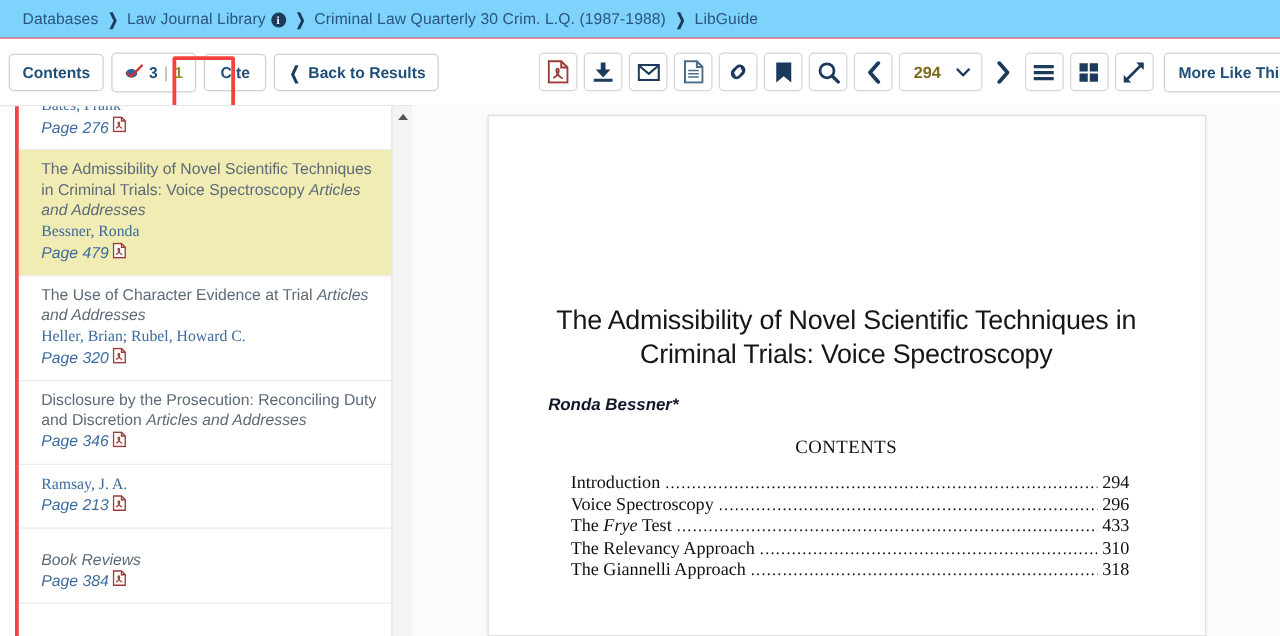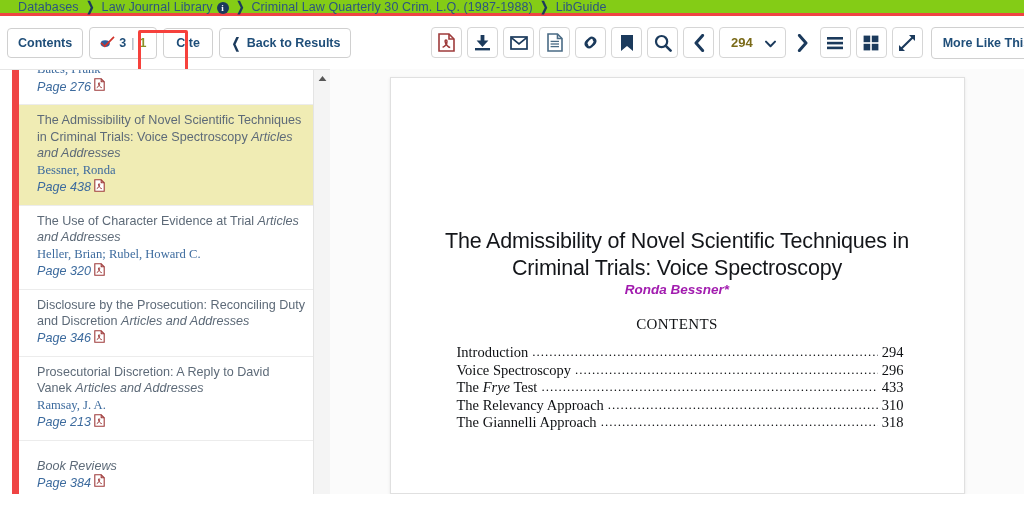--- a/index.html
+++ b/index.html
@@ -6,26 +6,26 @@
   html, body {
     margin: 0; padding: 0;
     width: 1024px; height: 509px;
     background: #ffffff;
     font-family: "Liberation Sans", sans-serif;
     overflow: hidden;
   }
 
   
   #breadcrumb {
-    height: 16px;
+    height: 31px;
     display: flex;
     align-items: center;
     padding-left: 18px;
-    border-bottom: 3px solid #ef4444;
-    background: #84cc16;
+    border-bottom: 1px solid #ef4444;
+    background: #7dd3fc;
     white-space: nowrap;
   }
   .crumb {
     font-size: 12.5px;
     color: #2b5580;
     letter-spacing: .1px;
   }
   .crumb.link { cursor: pointer; }
   .crumb-sep {
     font-size: 13px;
@@ -157,21 +157,21 @@
     position: relative;
     background: #fff;
     border-top: 1px solid #e6e6e6;
   }
   #toc-list {
     position: absolute;
     left: 12px; top: 0;
     width: 305px;
     height: 100%;
     overflow: hidden;
-    border-left: 7px solid #ef4444;
+    border-left: 3px solid #ef4444;
     border-right: 1px solid #e8e8e8;
     background: #fff;
   }
   #toc-inner { margin-top: -16px; }
   .toc-item {
     padding: 7px 10px 8px 18px;
     border-bottom: 1px solid #ececec;
     cursor: pointer;
   }
   .toc-item.active { background: #f0ecb4; }
@@ -240,26 +240,26 @@
     margin-top: 150px;
     text-align: center;
     font-family: "Liberation Sans", sans-serif;
     font-size: 21.5px;
     font-weight: normal;
     color: #14161a;
     line-height: 27px;
     letter-spacing: -.2px;
   }
   #doc-author {
-    text-align: center;
+    margin-top: 19px;
     font-family: "Liberation Sans", sans-serif;
     font-style: italic;
     font-weight: bold;
     font-size: 13.5px;
-    color: #a21caf;
+    color: #0f172a;
   }
   #contents-head {
     margin-top: 19px;
     text-align: center;
     font-family: "Liberation Serif", serif;
     font-size: 15px;
     color: #101215;
     letter-spacing: .4px;
   }
   #contents-list {
@@ -464,21 +464,21 @@
                   <path d="M0.8 0.8 h6.4 l3 3 v8.4 h-9.4 Z" fill="#fff" stroke="#9e3b3b" stroke-width="1.1"></path>
                   <path d="M7.2 0.8 v3 h3" fill="none" stroke="#9e3b3b" stroke-width="1.1"></path>
                   <path d="M2.8 9.6 c1.9-.9 2.9-2.7 2.9-4 0-.7-.3-1-.7-1s-.6.5-.5 1.3c.3 1.6 2 3.7 3.3 3.8" fill="none" stroke="#9e3b3b" stroke-width="1"></path>
                 </svg></span>
             </div>
           </div>
           <div class="toc-item active">
             <div class="toc-title">The Admissibility of Novel Scientific Techniques in Criminal Trials: Voice Spectroscopy <span class="subj">Articles and Addresses</span></div>
             <div class="toc-author">Bessner, Ronda</div>
             <div class="toc-page">
-              <span>Page 438</span>
+              <span>Page 479</span>
               <span class="mini-pdf"><svg width="11" height="13" viewBox="0 0 11 13">
                   <path d="M0.8 0.8 h6.4 l3 3 v8.4 h-9.4 Z" fill="#fff" stroke="#9e3b3b" stroke-width="1.1"></path>
                   <path d="M7.2 0.8 v3 h3" fill="none" stroke="#9e3b3b" stroke-width="1.1"></path>
                   <path d="M2.8 9.6 c1.9-.9 2.9-2.7 2.9-4 0-.7-.3-1-.7-1s-.6.5-.5 1.3c.3 1.6 2 3.7 3.3 3.8" fill="none" stroke="#9e3b3b" stroke-width="1"></path>
                 </svg></span>
             </div>
           </div>
           <div class="toc-item">
             <div class="toc-title">The Use of Character Evidence at Trial <span class="subj">Articles and Addresses</span></div>
             <div class="toc-author">Heller, Brian; Rubel, Howard C.</div>
@@ -496,21 +496,20 @@
             <div class="toc-page">
               <span>Page 346</span>
               <span class="mini-pdf"><svg width="11" height="13" viewBox="0 0 11 13">
                   <path d="M0.8 0.8 h6.4 l3 3 v8.4 h-9.4 Z" fill="#fff" stroke="#9e3b3b" stroke-width="1.1"></path>
                   <path d="M7.2 0.8 v3 h3" fill="none" stroke="#9e3b3b" stroke-width="1.1"></path>
                   <path d="M2.8 9.6 c1.9-.9 2.9-2.7 2.9-4 0-.7-.3-1-.7-1s-.6.5-.5 1.3c.3 1.6 2 3.7 3.3 3.8" fill="none" stroke="#9e3b3b" stroke-width="1"></path>
                 </svg></span>
             </div>
           </div>
           <div class="toc-item">
-            <div class="toc-title">Prosecutorial Discretion: A Reply to David Vanek <span class="subj">Articles and Addresses</span></div>
             <div class="toc-author">Ramsay, J. A.</div>
             <div class="toc-page">
               <span>Page 213</span>
               <span class="mini-pdf"><svg width="11" height="13" viewBox="0 0 11 13">
                   <path d="M0.8 0.8 h6.4 l3 3 v8.4 h-9.4 Z" fill="#fff" stroke="#9e3b3b" stroke-width="1.1"></path>
                   <path d="M7.2 0.8 v3 h3" fill="none" stroke="#9e3b3b" stroke-width="1.1"></path>
                   <path d="M2.8 9.6 c1.9-.9 2.9-2.7 2.9-4 0-.7-.3-1-.7-1s-.6.5-.5 1.3c.3 1.6 2 3.7 3.3 3.8" fill="none" stroke="#9e3b3b" stroke-width="1"></path>
                 </svg></span>
             </div>
           </div>

